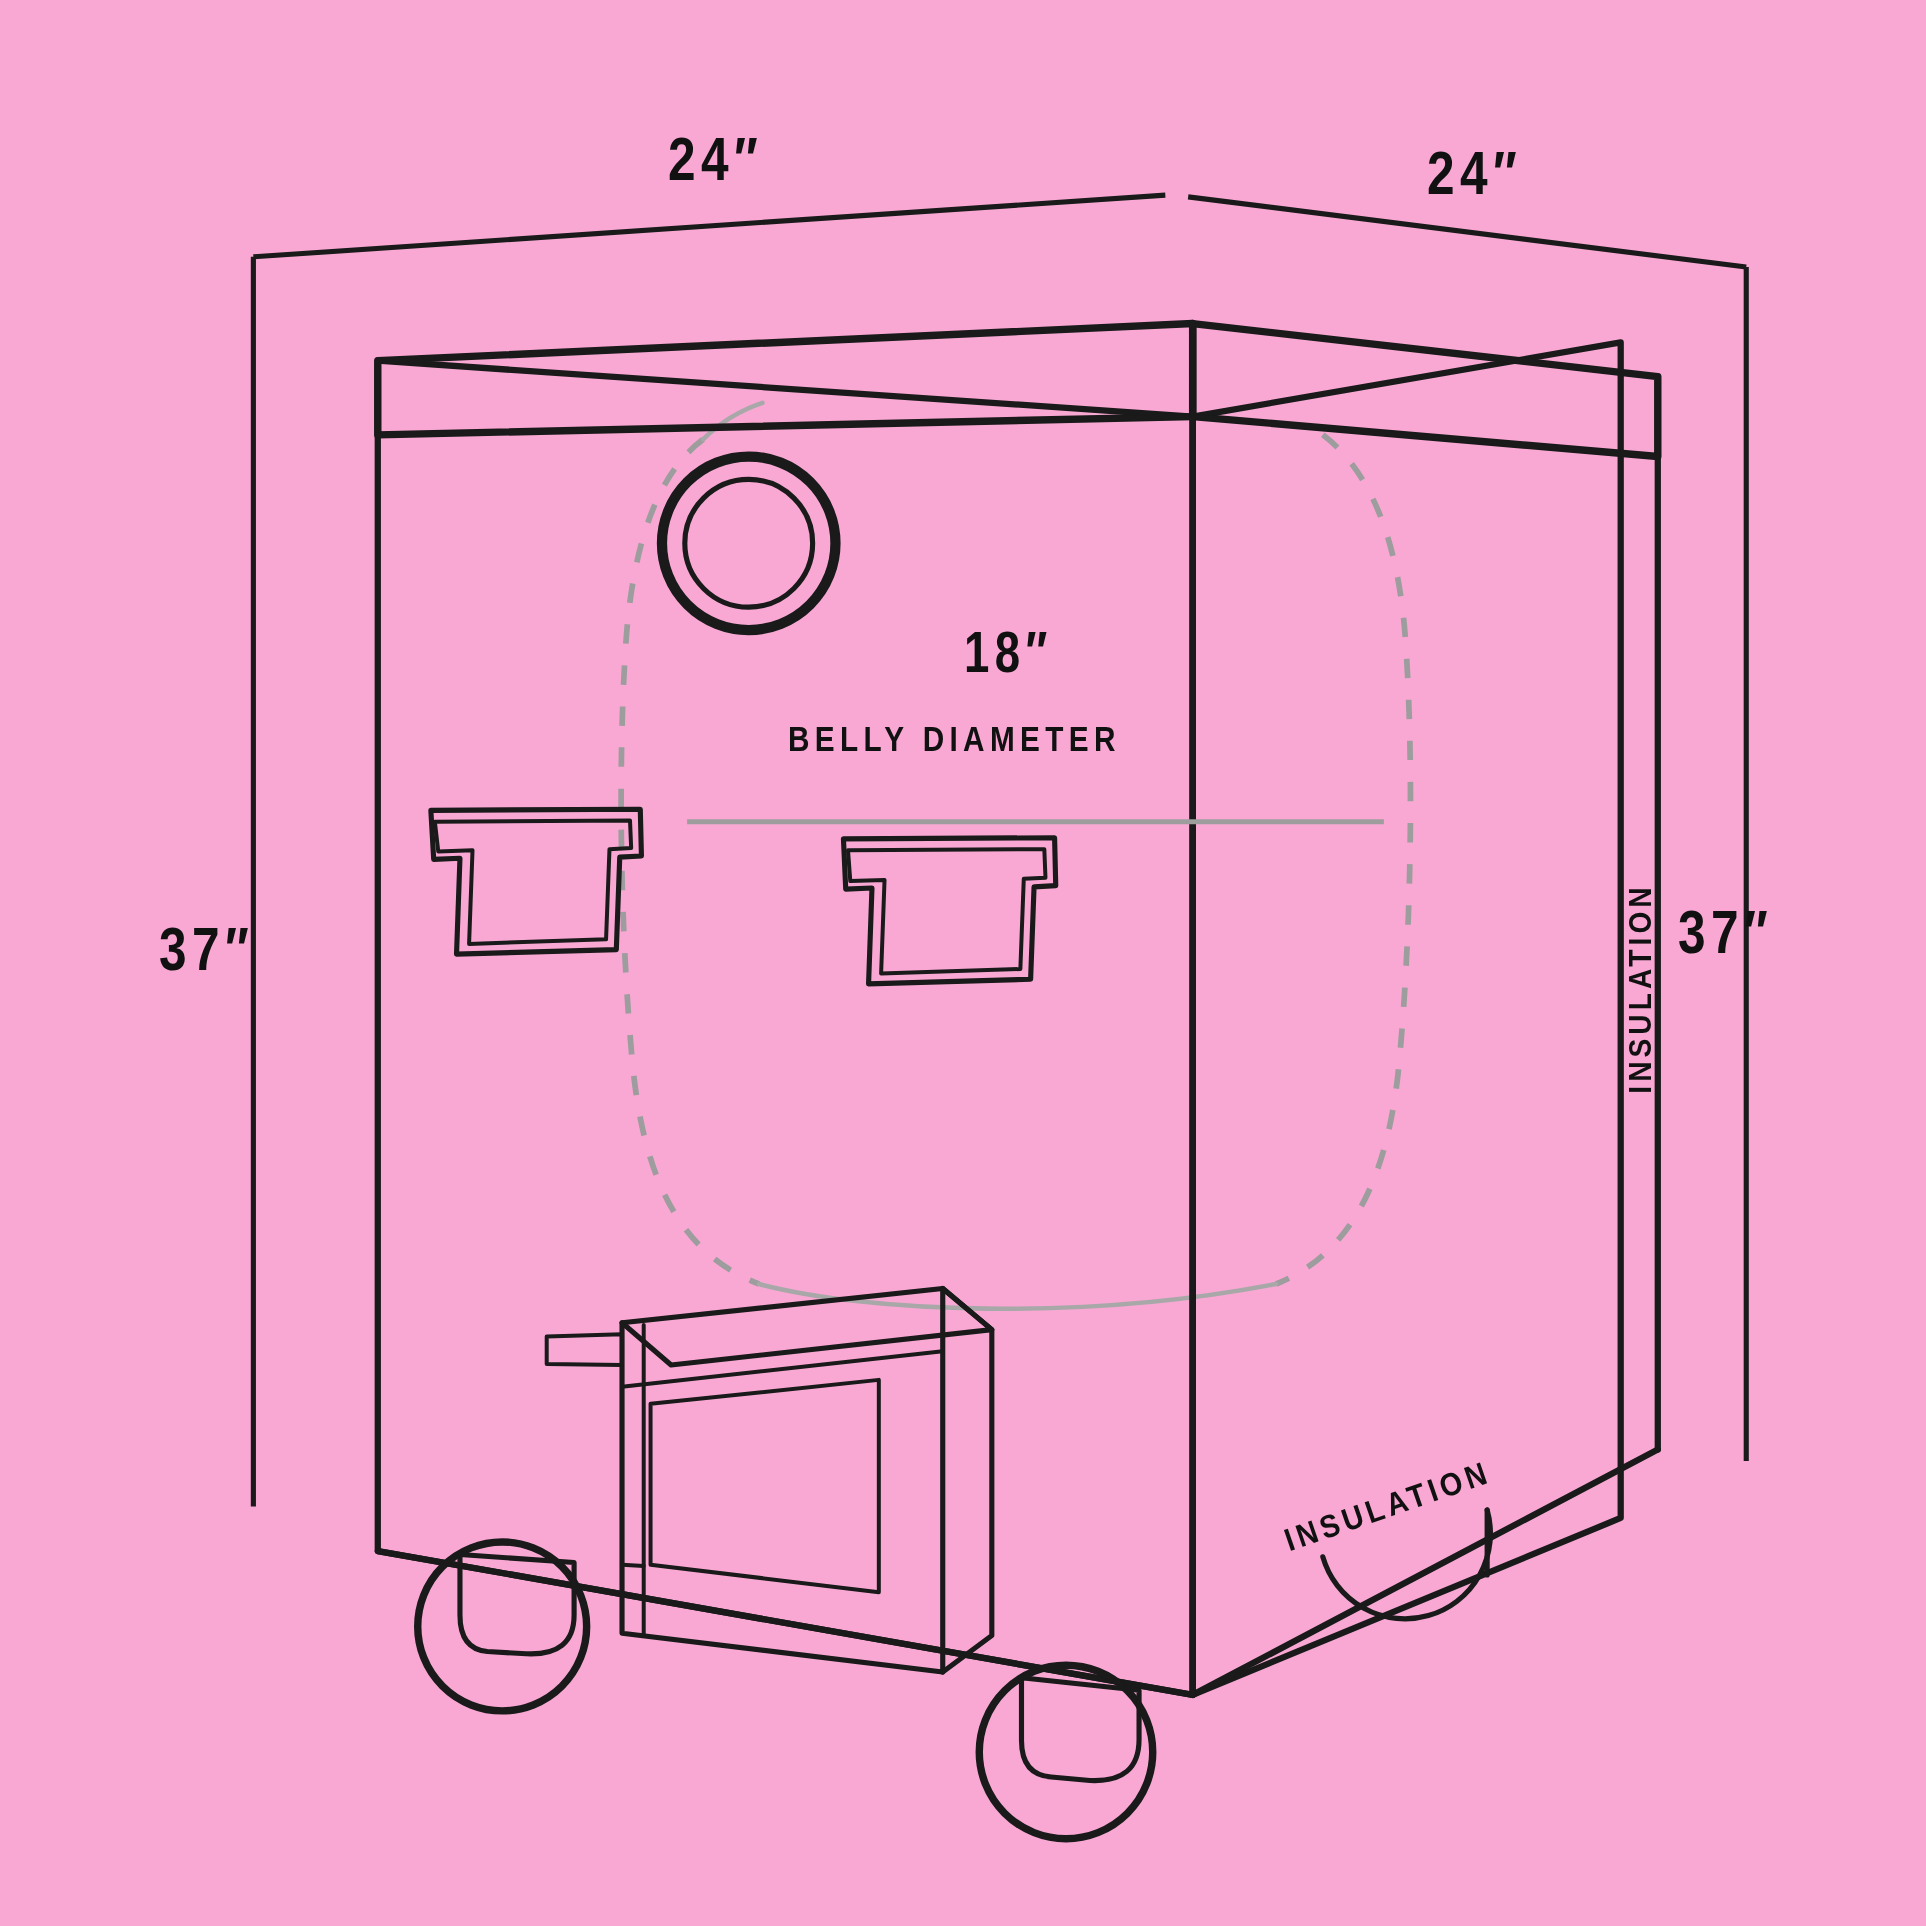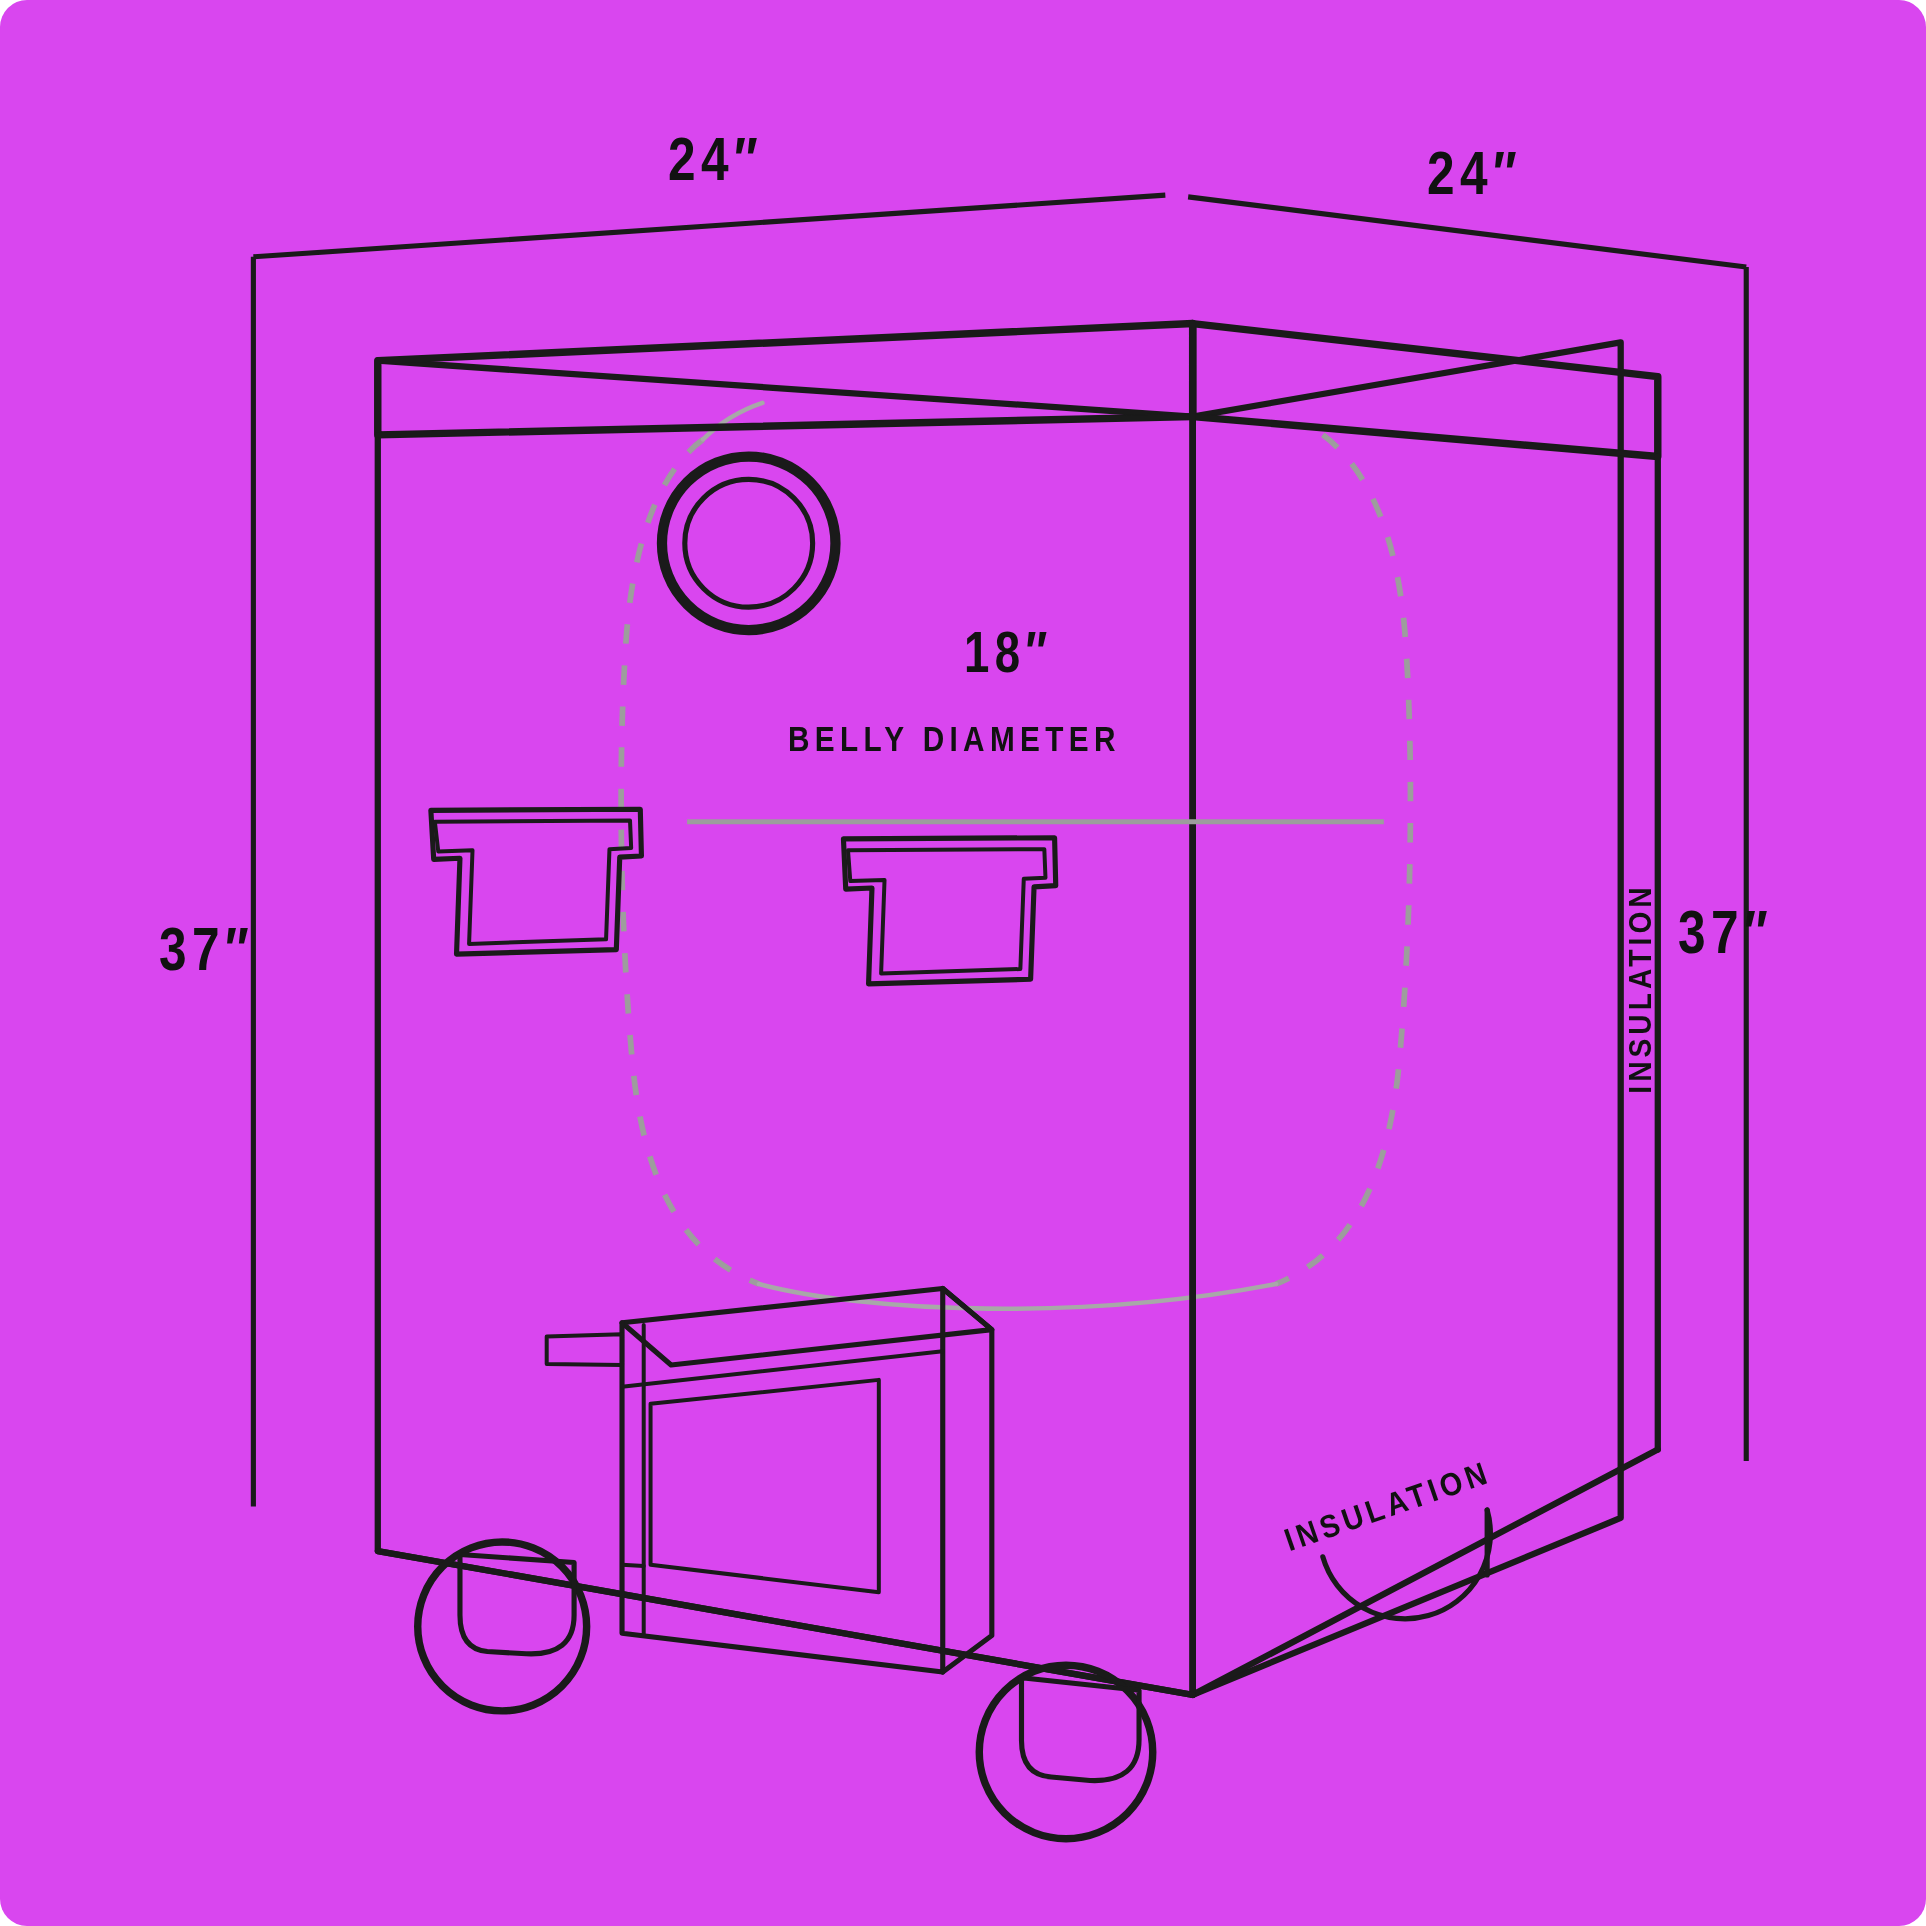--- a/index.html
+++ b/index.html
@@ -11,22 +11,21 @@
   body {
     width: 1926px;
     height: 1926px;
     overflow: hidden;
     font-family: "Liberation Sans", "DejaVu Sans", sans-serif;
   }
   #diagram-root {
     position: relative;
     width: 1926px;
     height: 1926px;
-    background: #d946ef;
-    border-radius: 27px;
+    background: #f9a8d4;
   }
   svg.canvas {
     position: absolute;
     top: 0;
     left: 0;
     width: 1926px;
     height: 1926px;
     display: block;
   }
   

